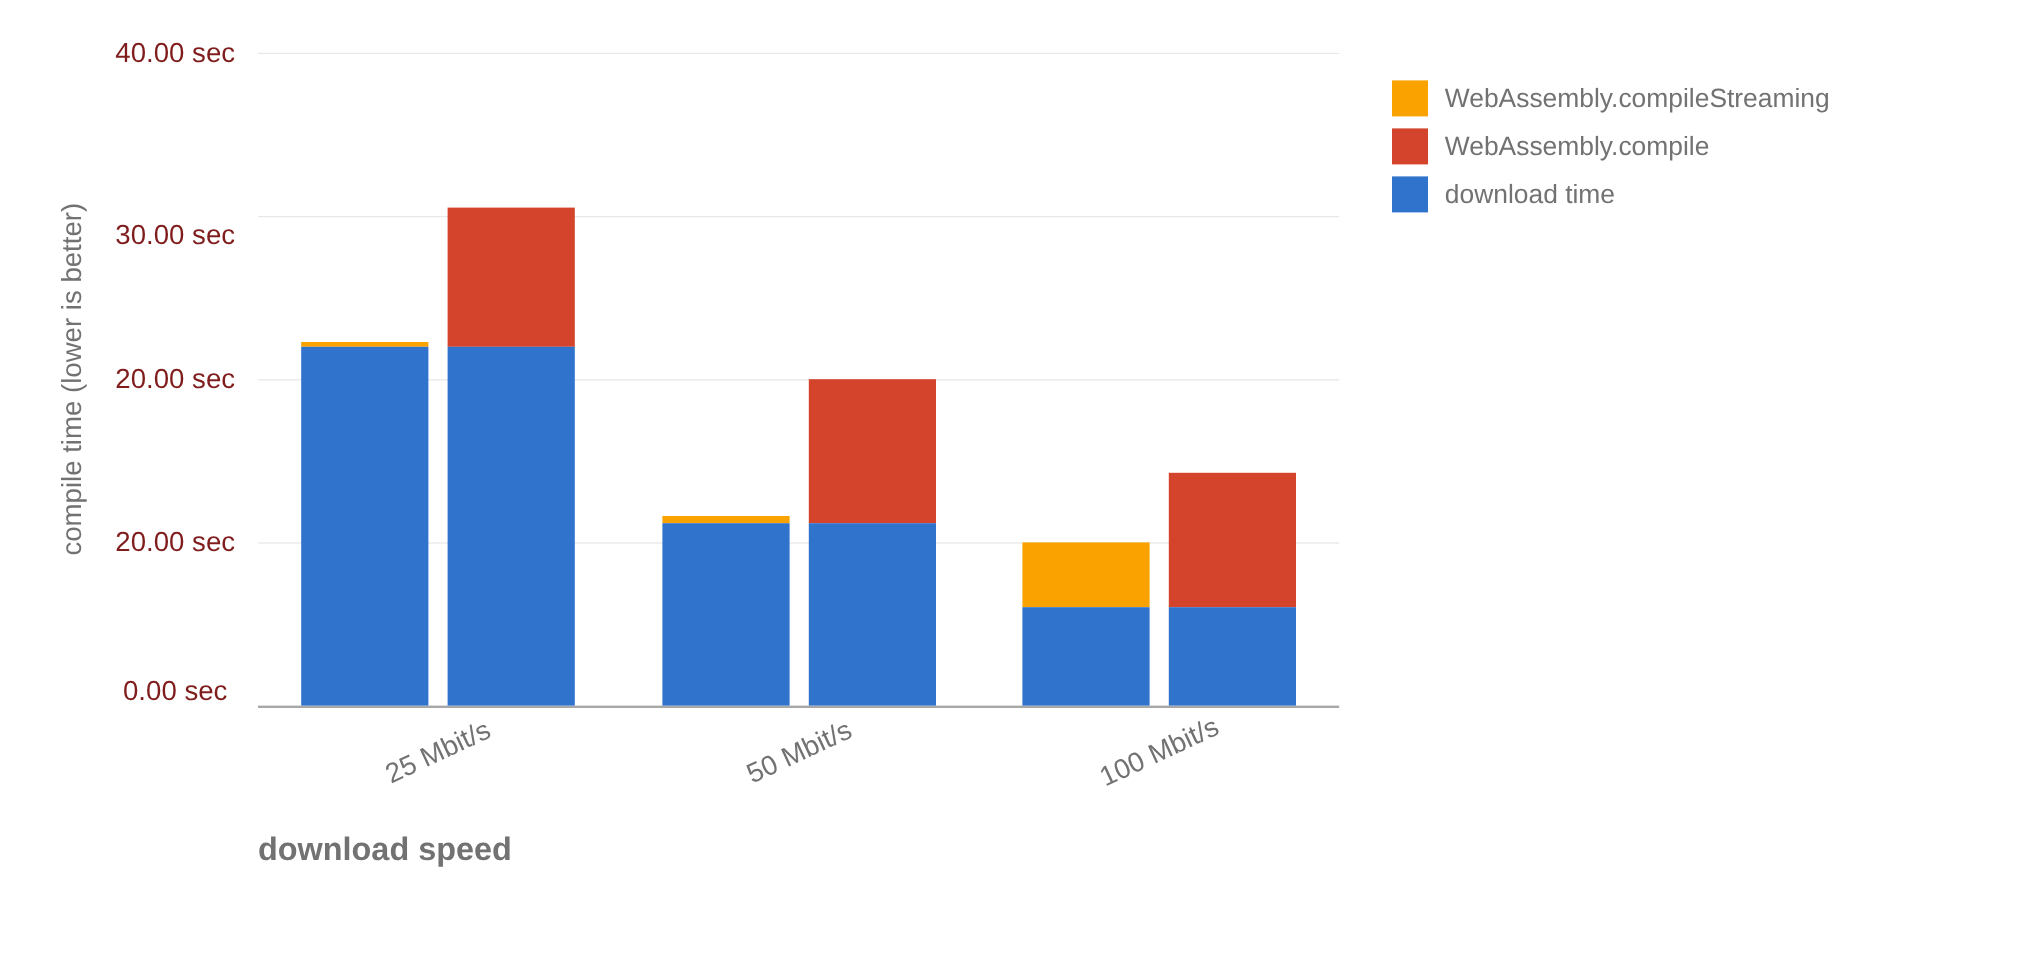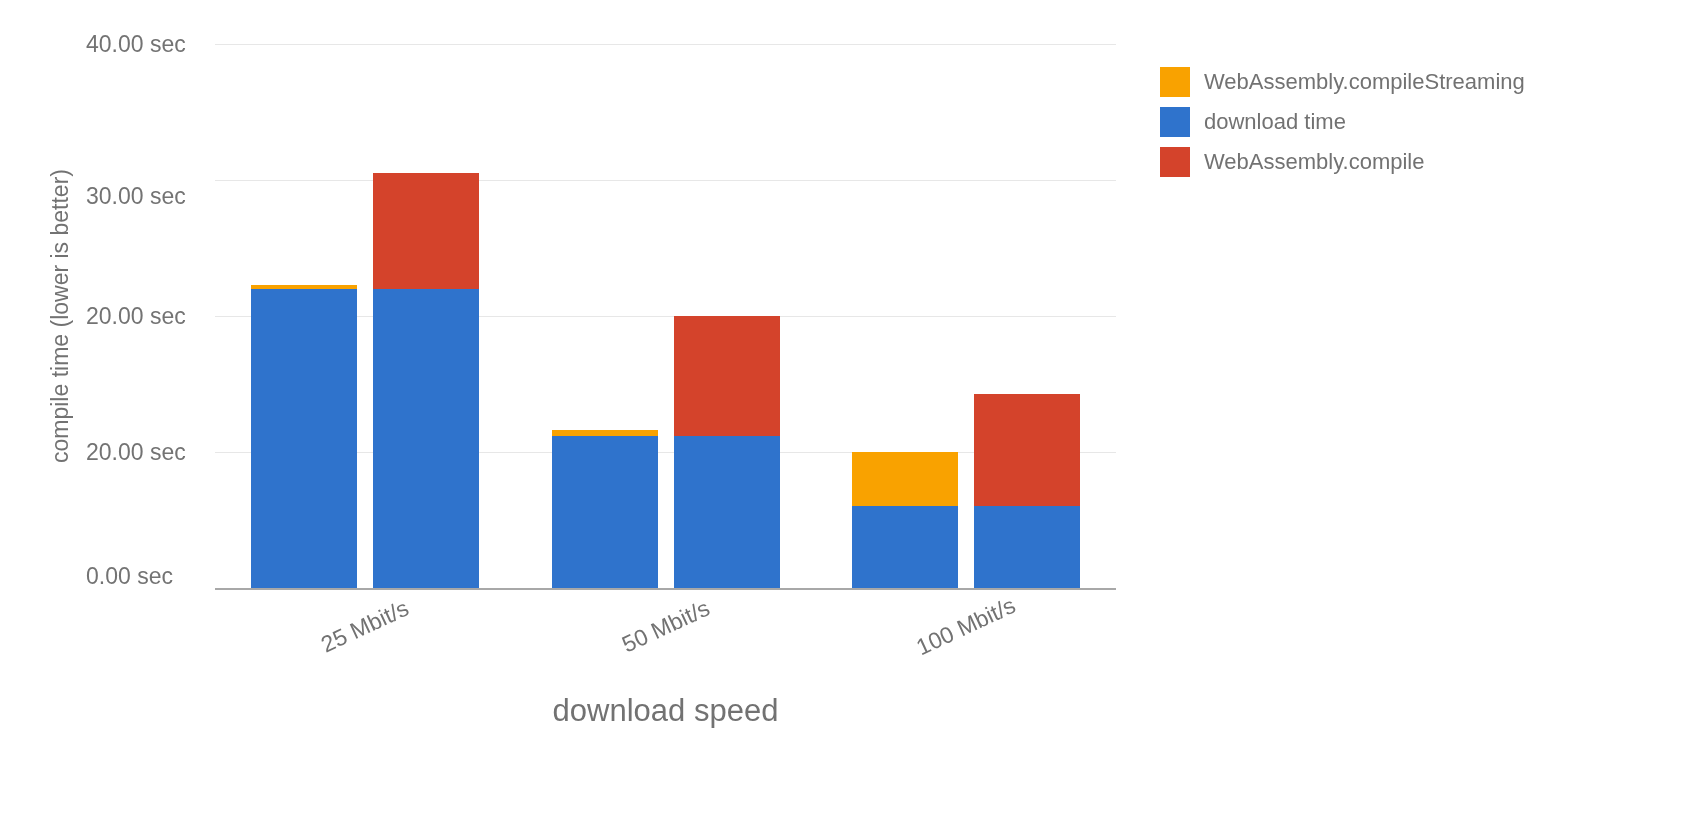--- a/index.html
+++ b/index.html
@@ -26,43 +26,43 @@
     position: absolute;
     left: 0;
     width: 100%;
     height: 0;
     border-top: 1px solid #e7e7e7;
   }
   .ytick {
     position: absolute;
     right: 910px;
     width: 120px;
-    text-align: left;
+    text-align: center;
     font-size: 23px;
-    color: #737373;
+    color: #7f1d1d;
     transform: translateY(-50%);
   }
   .xcat {
     position: absolute;
     top: 100%;
     width: 200px;
     text-align: center;
     font-size: 23px;
     color: #727272;
     transform-origin: center center;
     transform: translate(-50%, 25px) rotate(-25deg);
   }
   .xlabel {
     position: absolute;
     width: 100%;
-    text-align: center;
     top: 100%;
     transform: translateY(105px);
-    font-size: 31px;
+    font-size: 27px;
     color: #727272;
+    font-weight: bold;
   }
   .ylabel {
     position: absolute;
     left: 60px;
     top: 316px;
     font-size: 23px;
     color: #727272;
     transform: translate(-50%, -50%) rotate(-90deg);
     white-space: nowrap;
   }
@@ -139,22 +139,22 @@
         <div class="seg" style="height: 112.88px; background: rgb(212, 67, 43);"></div>
       </div>
     </div>
 
   <div class="legend" id="legend">
       <div class="legend-row">
         <div class="swatch" style="background: rgb(249, 162, 0);"></div>
         <div>WebAssembly.compileStreaming</div>
       </div>
       <div class="legend-row">
+        <div class="swatch" style="background: rgb(212, 67, 43);"></div>
+        <div>WebAssembly.compile</div>
+      </div>
+      <div class="legend-row">
         <div class="swatch" style="background: rgb(47, 115, 204);"></div>
         <div>download time</div>
-      </div>
-      <div class="legend-row">
-        <div class="swatch" style="background: rgb(212, 67, 43);"></div>
-        <div>WebAssembly.compile</div>
       </div>
     </div>
 
 </div>
 
 </body></html>

